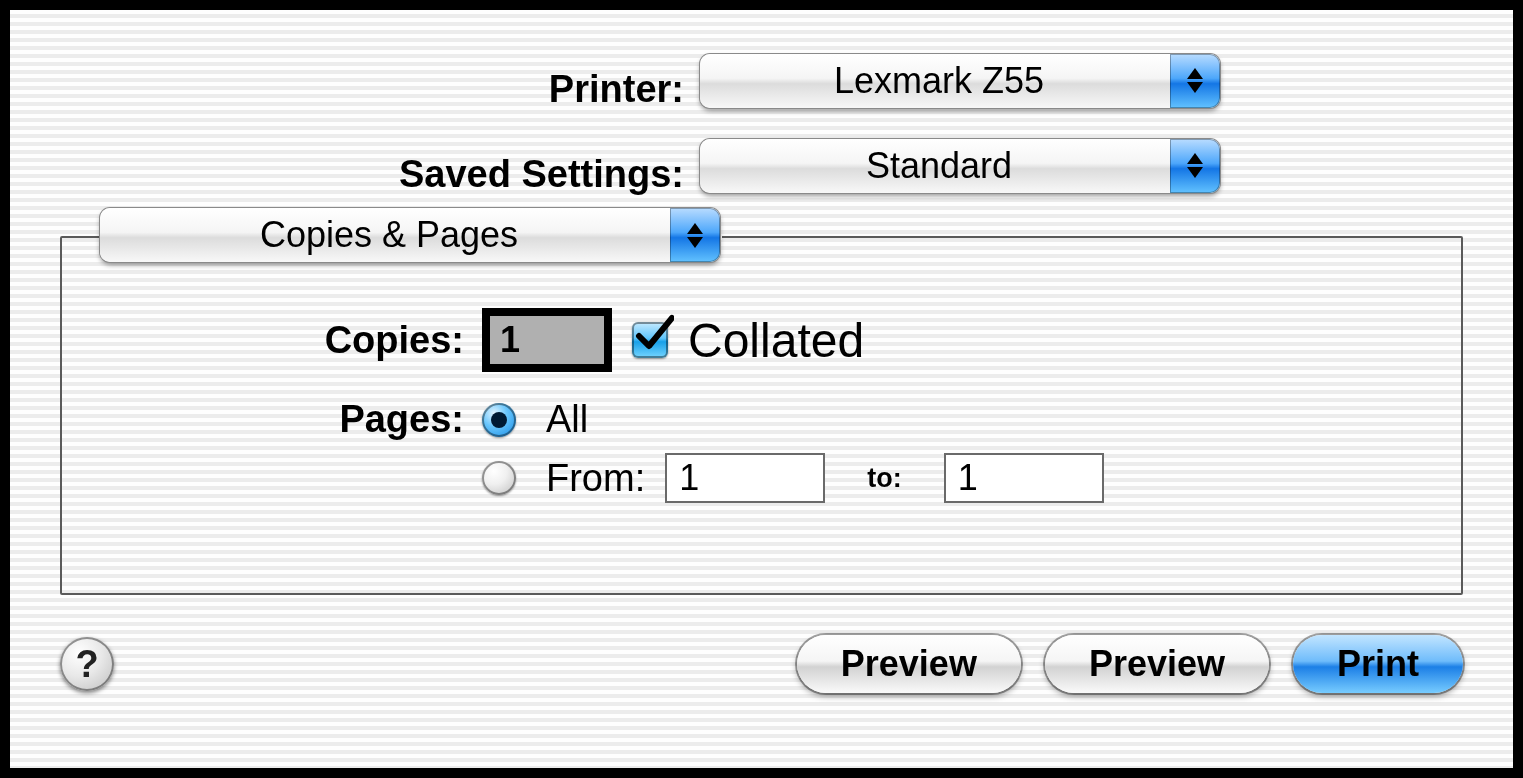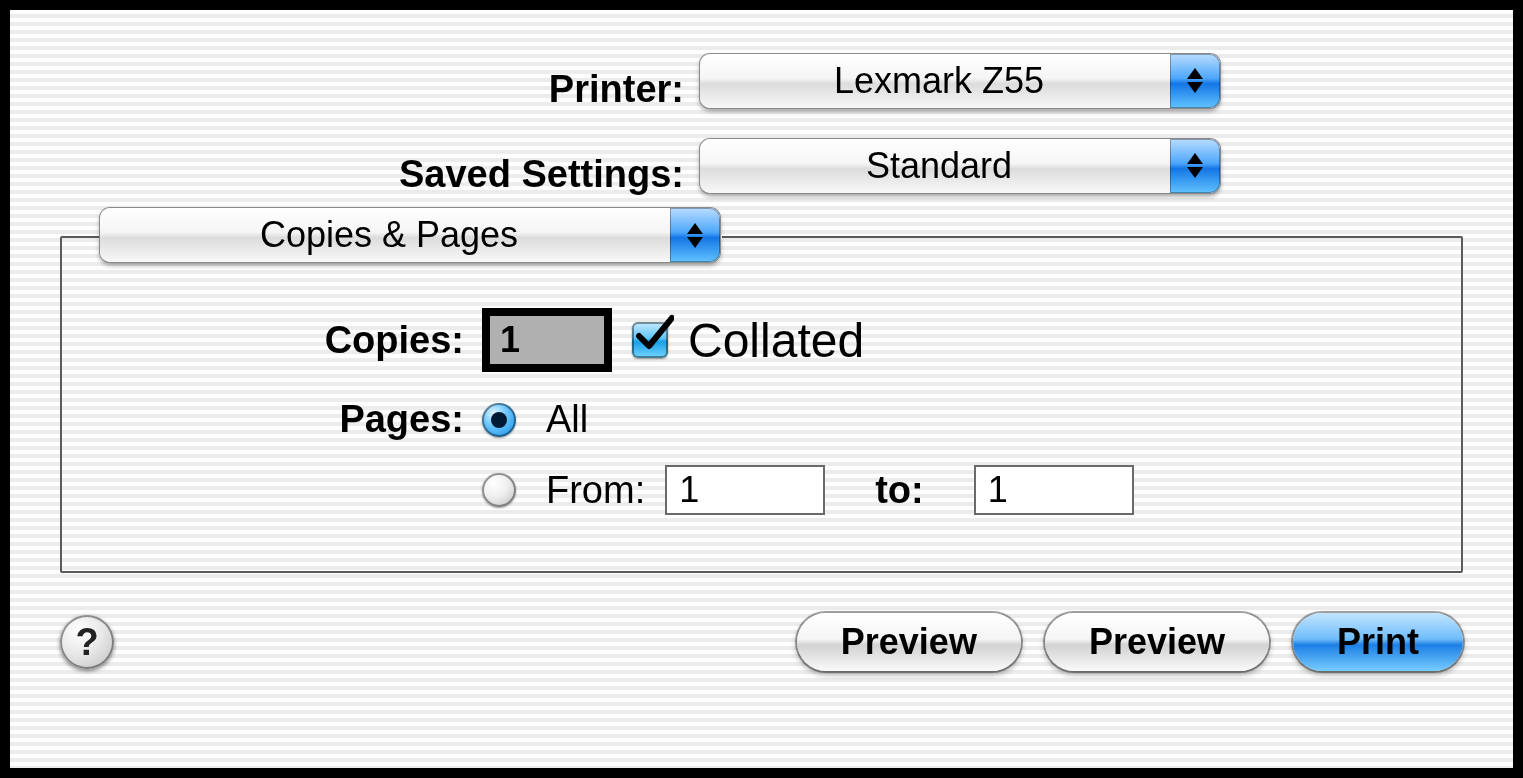--- a/index.html
+++ b/index.html
@@ -97,21 +97,21 @@
   }
   .group-legend {
     position: absolute;
     top: -28px;
     left: 40px;
     z-index: 2;
   }
   .group-box {
     border: 2px solid #5a5a5a;
     border-radius: 2px;
-    padding: 70px 40px 30px 40px;
+    padding: 70px 40px 64px 40px;
     position: relative;
   }
   
   .legend-cover {
     position: absolute;
     top: -2px;
     left: 40px;
     height: 4px;
     width: 620px;
     background:
@@ -214,23 +214,23 @@
     width: 160px;
     height: 50px;
     background: #fff;
     border: 2px solid #6a6a6a;
     font-size: 36px;
     padding: 0 12px;
     line-height: 46px;
     color: #000;
   }
   .to-lbl {
-    font-size: 38px;
+    font-size: 27px;
     font-weight: 600;
-    margin: 0 30px;
+    margin: 0 22px;
   }
 
   
   .bottom {
     display: flex;
     align-items: center;
     margin-top: 40px;
   }
   .help {
     width: 54px;
@@ -316,21 +316,21 @@
           <div class="copies-input">1</div>
           <div class="chk">
             <svg viewBox="0 0 40 40">
               <path d="M5 22 L15 32 L38 4" stroke="#000" stroke-width="6" fill="none" stroke-linecap="round" stroke-linejoin="round"></path>
             </svg>
           </div>
           <span class="chk-label">Collated</span>
         </div>
       </div>
 
-      <div class="form-row" style="margin-bottom:24px;">
+      <div class="form-row" style="margin-bottom:12px;">
         <div class="flbl">Pages:</div>
         <div class="fcontent">
           <div class="radio on"></div>
           <span class="radio-label">All</span>
         </div>
       </div>
 
       <div class="form-row">
         <div class="flbl"></div>
         <div class="fcontent">

